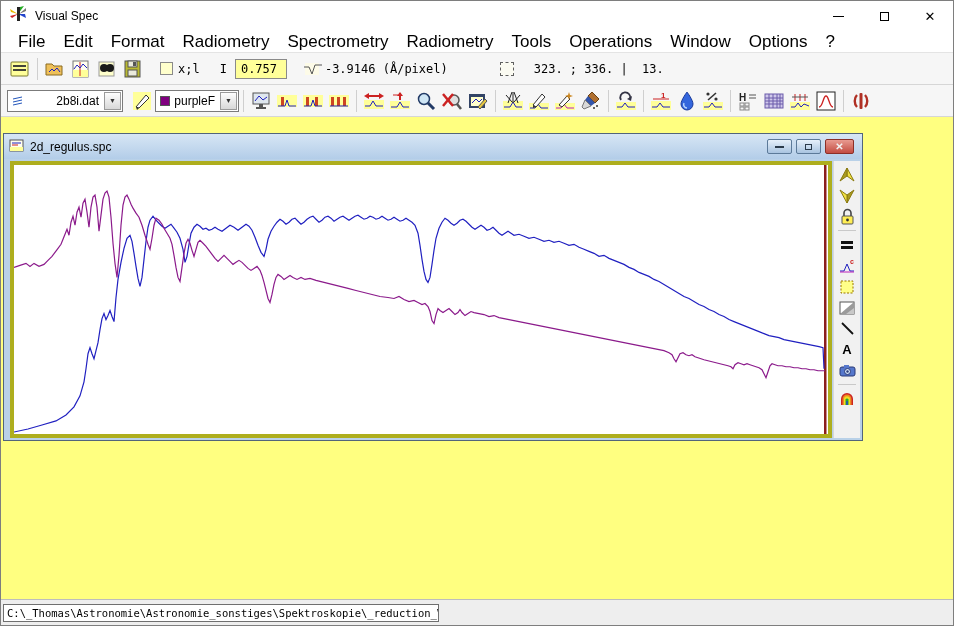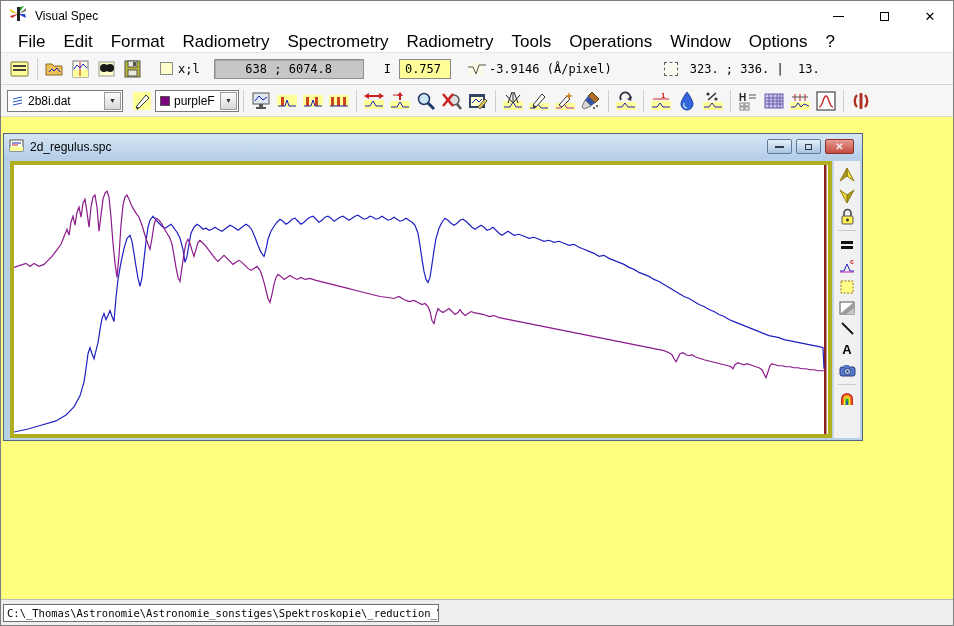--- a/index.html
+++ b/index.html
@@ -13,32 +13,32 @@
   .titlebar{ height:30px; background:#ffffff; display:flex; align-items:center; padding-left:9px; }
   .titlebar .apptitle{ font-size:12px; margin-left:8px; }
   .win-controls{ margin-left:auto; display:flex; height:30px; }
   .win-controls .wc{ width:46px; height:30px; display:flex; align-items:center; justify-content:center; font-size:13px; }
   .wc .bar{ width:11px; height:1px; background:#000; }
   .wc .box{ width:9px; height:9px; border:1px solid #000; }
   
   .menubar{ height:22px; display:flex; align-items:center; background:#fff; border-bottom:1px solid #e4e4e4; padding-left:8px; }
   .menu-item{ font-size:17px; padding:2px 9px; }
   
-  .toolbar{ height:32px; background:#f6f6f6; border-bottom:1px solid #d6d6d6; display:flex; align-items:center; padding:0 6px; }
+  .toolbar{ height:32px; background:#f6f6f6; border-bottom:1px solid #d6d6d6; display:flex; align-items:center; padding:0 6px;text-align:right; }
   .tbtn{ width:26px; height:26px; display:flex; align-items:center; justify-content:center; flex:none; }
   .sep{ width:1px; height:22px; background:#cfcfcf; margin:0 4px; flex:none; }
   .mono{ font-family:"DejaVu Sans Mono", monospace; }
   .coords-box{ width:150px; height:20px; background:#c6c6c6; border:1px solid #909090; box-shadow:inset 1px 1px 0 #a8a8a8;
     font-size:12px; display:flex; align-items:center; justify-content:center; margin-left:14px; }
   .i-label{ font-size:12px; margin-left:20px; }
   .i-box{ width:52px; height:20px; background:#ffff99; border:1px solid #8a8a8a; font-size:12px;
     display:flex; align-items:center; padding-left:5px; margin-left:8px; }
   .disp-text{ font-size:12px; margin-left:2px; }
   .sel-box-icon{ width:14px; height:14px; border:1px dashed #606060; background:#fbfbf2; margin-left:52px; flex:none; }
-  .sel-text{ font-size:12px; margin-left:12px; white-space:pre; }
+  .sel-text{ font-size:12px; margin-left:20px; white-space:pre; }
   .checkbox{ width:13px; height:13px; background:#ffffcc; border:1px solid #8a8a8a; margin-left:14px; flex:none; }
   .cb-label{ font-size:12px; margin-left:5px; }
   
   .combo{ height:22px; background:#fff; border:1px solid #7b7b7b; display:flex; align-items:center; padding-left:4px; }
   .combo .val{ font-size:12px; margin:0 4px; flex:1; white-space:nowrap; overflow:hidden; }
   .combo .drop{ width:17px; height:18px; margin:1px; background:linear-gradient(#fdfdfd,#d8d8d8); border:1px solid #9a9a9a;
     display:flex; align-items:center; justify-content:center; font-size:7px; color:#333; }
   .swatch{ width:10px; height:10px; background:#800080; border:1px solid #555; flex:none; }
   
   .client{ position:absolute; left:0; top:116px; width:952px; height:484px; background:#ffff80; }
@@ -140,21 +140,20 @@
     <span class="tbtn">
       <svg width="20" height="18" viewBox="0 0 20 18">
           <rect x="2" y="1" width="15" height="16" fill="#b9b931" stroke="#555"></rect>
           <rect x="5" y="1" width="9" height="6" fill="#eaeadb" stroke="#555"></rect>
           <rect x="10" y="2" width="3" height="4" fill="#555"></rect>
           <rect x="5" y="10" width="9" height="6" fill="#eaeadb" stroke="#555"></rect>
         </svg>
     </span>
     <span class="checkbox"></span>
     <span class="cb-label mono">x;l</span>
-    <span class="coords-box mono">638 ; 6074.8</span>
     <span class="i-label mono">I</span>
     <span class="i-box mono">0.757</span>
     <span class="tbtn" style="width:20px;margin-left:16px;">
       <svg width="20" height="16" viewBox="0 0 20 16">
           <rect x="2" y="2" width="14" height="12" fill="#fdfbe8"></rect>
           <polyline points="1,6 6,6 9,13 12,4 19,4" fill="none" stroke="#555"></polyline>
         </svg>
     </span>
     <span class="disp-text mono">-3.9146 (Å/pixel)</span>
     <span class="sel-box-icon"></span>

